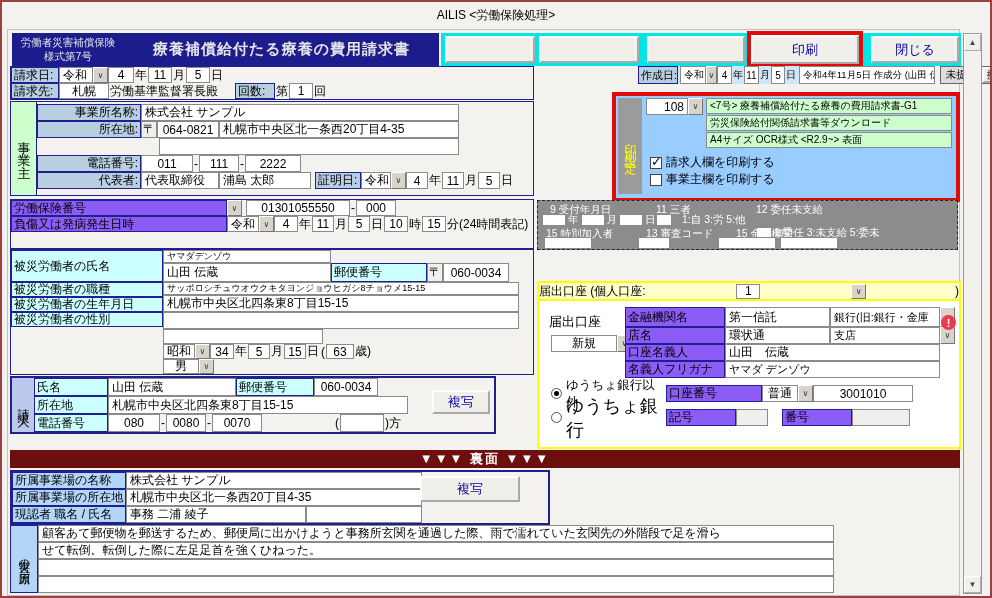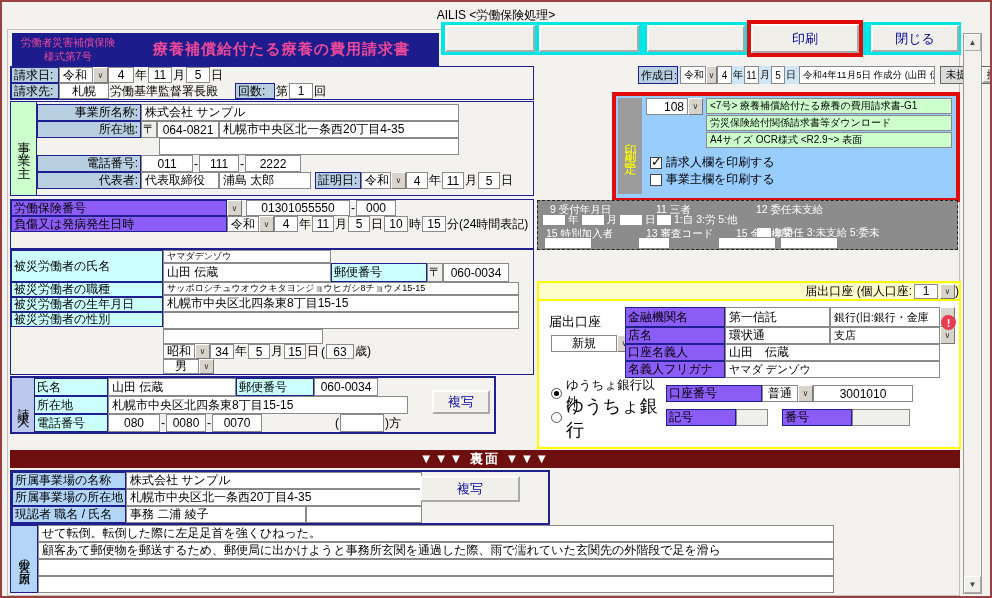--- a/index.html
+++ b/index.html
@@ -36,29 +36,29 @@
 </style>
 </head>
 <body>
 
 <div class="window">
 
   <div class="abs" style="left:5px;top:27px;width:953px;height:567px;border:1px solid #c2c1bd"></div>
 
   <div class="abs" style="left:0;top:5px;width:100%;text-align:center;font-size:12px;color:#000">AILIS &lt;労働保険処理&gt;</div>
 
-  <div class="abs r" style="left:10px;top:31px;width:427px;height:33px;background:#1c1c8c;color:#ec4899">
+  <div class="abs r" style="left:10px;top:31px;width:427px;height:33px;background:#1c1c8c;color:#e5e5e5">
     <div style="width:112px;display:flex;flex-direction:column;justify-content:center;text-align:center">
       <span style="font-size:10.5px">労働者災害補償保険</span>
       <span style="font-size:10.5px">様式第7号</span>
     </div>
     <div style="flex:1;display:flex;align-items:center;justify-content:center;font-size:15px;font-weight:bold;letter-spacing:1px">療養補償給付たる療養の費用請求書</div>
   </div>
 
-  <div class="abs" style="left:439px;top:20px;width:520px;height:33px;background:#00e6e6">
+  <div class="abs" style="left:439px;top:31px;width:520px;height:33px;background:#00e6e6">
     <div class="btn abs" style="left:4px;top:3px;width:90px;height:27px"></div>
     <div class="btn abs" style="left:98px;top:3px;width:100px;height:27px"></div>
     <div class="btn abs" style="left:206px;top:3px;width:98px;height:27px"></div>
     <div class="abs" style="left:306px;top:-2px;width:116px;height:37px;border:4px solid #e00c0c">
       <div class="btn" style="width:100%;height:100%">印刷</div>
     </div>
     <div class="btn abs" style="left:430px;top:3px;width:88px;height:27px">閉じる</div>
   </div>
 
   <div class="abs" style="left:8px;top:64px;width:524px;height:34px;border:1px solid #1f1f8f">
@@ -249,37 +249,37 @@
     <div class="abs r" style="left:4px;top:13px;height:12px;align-items:center">
       <div class="inp" style="width:24px;height:12px"></div>
       <span style="padding:0 2px">年</span>
       <div class="inp" style="width:24px;height:12px"></div>
       <span style="padding:0 2px">月</span>
       <div class="inp" style="width:24px;height:12px"></div>
       <span style="padding:0 2px">日</span>
     </div>
     <div class="abs r" style="left:118px;top:13px;height:12px;align-items:center">
       <div class="inp" style="width:16px;height:12px"></div>
-      <span style="padding-left:2px">1:自 3:労 5:他</span>
+      <span style="padding-left:10px">1:自 3:労 5:他</span>
     </div>
     <div class="abs r" style="left:218px;top:26px;height:12px;align-items:center">
       <div class="inp" style="width:16px;height:12px"></div>
       <span style="padding-left:2px">1:委任 3:未支給 5:委未</span>
     </div>
     <span class="abs" style="left:8px;top:26px">15 特別加入者</span>
     <span class="abs" style="left:108px;top:26px">13 審査コード</span>
     <span class="abs" style="left:198px;top:26px">15 金融機関</span>
     <div class="inp abs" style="left:6px;top:36px;width:48px;height:12px"></div>
     <div class="inp abs" style="left:100px;top:36px;width:32px;height:12px"></div>
     <div class="inp abs" style="left:180px;top:36px;width:58px;height:12px"></div>
     <div class="inp abs" style="left:242px;top:36px;width:58px;height:12px"></div>
   </div>
 
   <div class="abs" style="left:535px;top:279px;width:424px;height:168px;border:2px solid #ffff00;background:#fff">
-    <div class="r" style="height:18px;background:#ffffcc;border-bottom:2px solid #ffff00;align-items:center;justify-content:flex-end;font-size:12px">
+    <div class="r" style="height:18px;background:#ffffcc;border-bottom:2px solid #ffff00;align-items:center;justify-content:space-between;font-size:12px">
       <span>届出口座 (個人口座:</span>
       <div class="inp ctr" style="width:24px;height:15px;margin:0 2px">1</div>
       <div class="dd" style="height:15px"></div>
       <span>)</span>
     </div>
     <span class="abs" style="left:10px;top:30px;font-size:13px">届出口座</span>
     <div class="abs r" style="left:12px;top:52px;height:17px">
       <div class="inp ctr" style="width:66px">新規</div>
       <div class="dd"></div>
     </div>
@@ -368,22 +368,22 @@
       <div class="lbl lblP" style="width:114px">現認者 職名 / 氏名</div>
       <div class="inp" style="width:180px">事務 二浦 綾子</div>
       <div class="inp" style="width:116px"></div>
     </div>
     <div class="btn abs" style="left:408px;top:4px;width:100px;height:26px">複写</div>
   </div>
 
   <div class="abs r" style="left:8px;top:523px;width:828px;height:68px">
     <div class="lbl lblP vtx" style="width:28px;height:68px;font-size:11.5px;padding:0">災害の原因</div>
     <div style="flex:1">
+      <div class="inp" style="height:17px;width:796px">顧客あて郵便物を郵送するため、郵便局に出かけようと事務所玄関を通過した際、雨で濡れていた玄関先の外階段で足を滑ら</div>
       <div class="inp" style="height:17px;width:796px">せて転倒。転倒した際に左足足首を強くひねった。</div>
-      <div class="inp" style="height:17px;width:796px">顧客あて郵便物を郵送するため、郵便局に出かけようと事務所玄関を通過した際、雨で濡れていた玄関先の外階段で足を滑ら</div>
       <div class="inp" style="height:17px;width:796px"></div>
       <div class="inp" style="height:17px;width:796px"></div>
     </div>
   </div>
 
   <div class="abs sb" style="left:961px;top:31px;width:19px;height:561px">
     <div class="sbtn" style="top:0">▲</div>
     <div class="sbtn" style="bottom:0">▼</div>
   </div>
 

